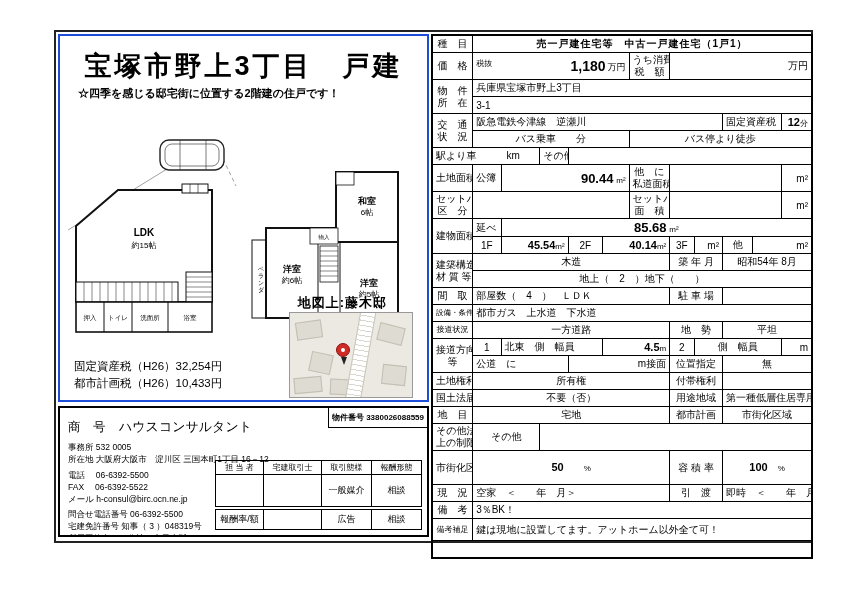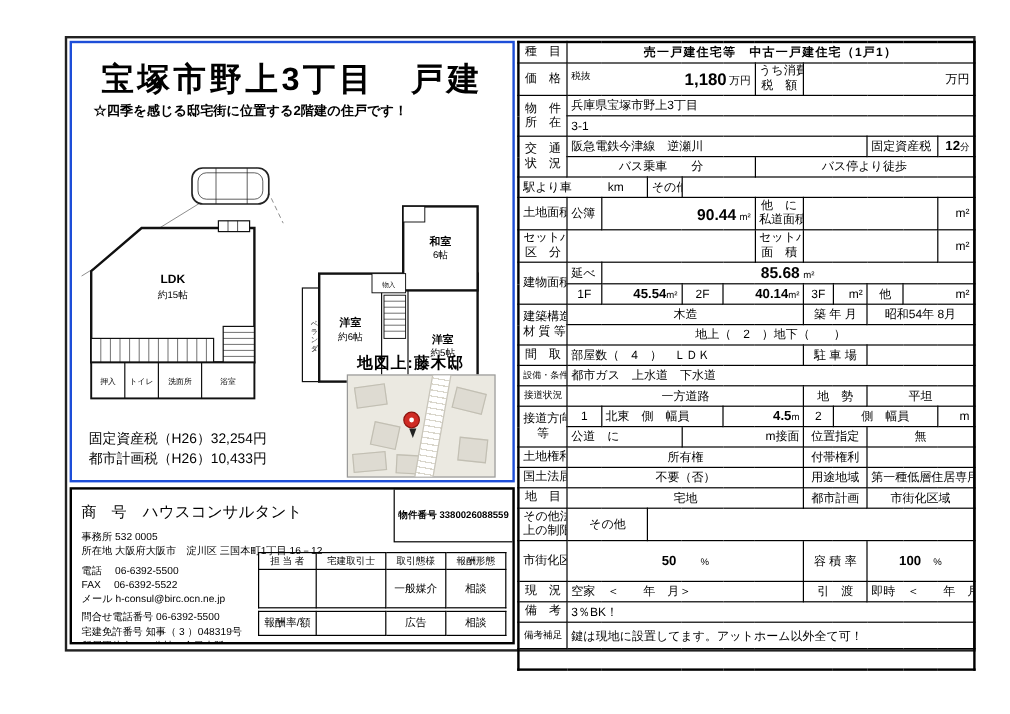--- a/index.html
+++ b/index.html
@@ -16,21 +16,21 @@
   .map-caption { position:absolute; right:40px; top:258px; font-size:13px; font-weight:bold; letter-spacing:1px; }
   .map { position:absolute; right:14px; top:276px; width:124px; height:86px; background:#ebe9e1; border:1px solid #999; overflow:hidden; }
   .bldg { position:absolute; background:#dedbd2; border:1px solid #c2bfb3; }
   .road { position:absolute; left:62px; top:-10px; width:16px; height:112px; transform:rotate(10deg); border-left:1px solid #c8c5ba; border-right:1px solid #c8c5ba; background:repeating-linear-gradient(0deg,#ffffff 0 4px,#d9d6cb 4px 5px); }
   .pin { position:absolute; left:46px; top:30px; width:14px; height:14px; background:#cf2b24; border:1px solid #8d130e; border-radius:50%; }
   .pin::after { content:""; position:absolute; left:4px; top:4px; width:4px; height:4px; background:#fff; border-radius:50%; }
   .pin-tail { position:absolute; left:51px; top:44px; width:0; height:0; border-left:3px solid transparent; border-right:3px solid transparent; border-top:8px solid #222; }
   .tax { position:absolute; left:14px; bottom:8px; font-size:11.5px; line-height:1.5; }
 
   .broker-box { position:relative; border:2px solid #000; margin-top:4px; height:131px; font-size:8.5px; overflow:hidden; }
-  .bukken-no { position:absolute; right:-1px; top:-1px; border:1px solid #000; padding:16px 3px; font-size:8px; font-weight:bold; }
+  .bukken-no { position:absolute; right:-1px; top:-1px; border:1px solid #000; padding:4px 3px; font-size:8px; font-weight:bold; }
   .shogo-line { margin:10px 0 6px 8px; font-size:12.5px; }
   .shogo-line .v { margin-left:10px; font-size:13px; }
   .b-lines { margin-left:8px; line-height:1.4; }
   .b-lines div { white-space:nowrap; }
   .b-gap { height:4px; }
   .btab { position:absolute; right:5px; border-collapse:collapse; table-layout:fixed; }
   .btab td { border:1px solid #000; font-size:8px; text-align:center; vertical-align:middle; padding:1px 0; }
   .btab1 { top:52px; }
   .btab1 .hd td { height:13px; }
   .btab1 .bd td { height:32px; font-size:9px; }

